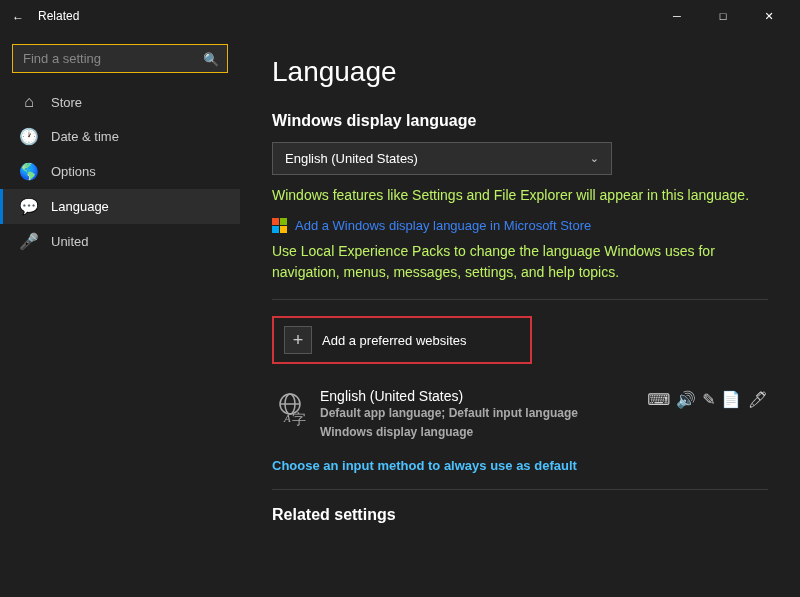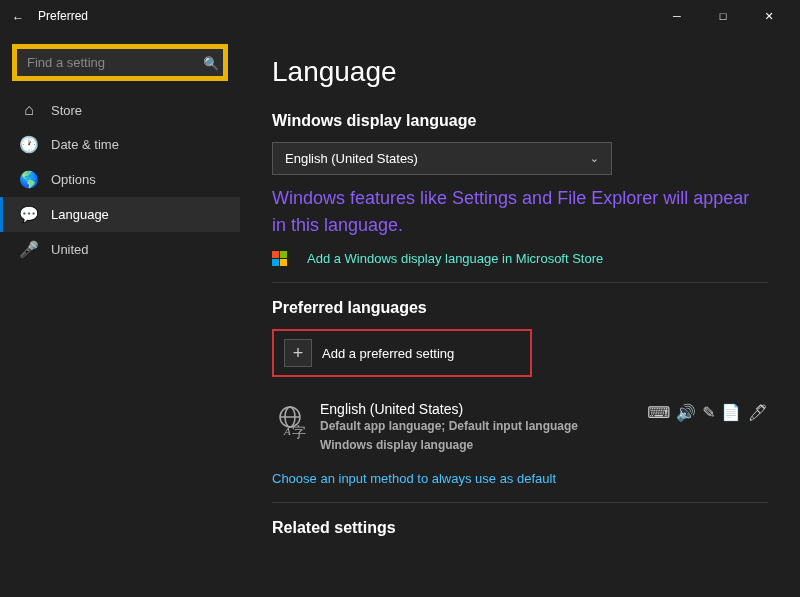--- a/index.html
+++ b/index.html
@@ -68,21 +68,21 @@
       padding-top: 4px;
     }
 
     .sidebar-search {
       margin: 8px 12px 12px 12px;
       position: relative;
     }
     .sidebar-search input {
       width: 100%;
       background: #2d2d2d;
-      border: 5px solid #eab308;
+      border: 1px solid #eab308;
       color: #ffffff;
       padding: 6px 30px 6px 10px;
       font-size: 13px;
       outline: none;
     }
     .sidebar-search input::placeholder { color: #888; }
     .sidebar-search-icon {
       position: absolute;
       right: 8px;
       top: 50%;
@@ -137,22 +137,22 @@
     }
 
     .section-title {
       font-size: 16px;
       font-weight: 600;
       color: #ffffff;
       margin-bottom: 12px;
     }
 
     .section-desc {
-      font-size: 18px;
-      color: #8b5cf6;
+      font-size: 14px;
+      color: #bef264;
       line-height: 1.5;
       margin-bottom: 12px;
     }
 
     
     .dropdown-select {
       background: #2d2d2d;
       border: 1px solid #555;
       color: #ffffff;
       padding: 8px 12px;
@@ -160,26 +160,26 @@
       width: 340px;
       display: flex;
       align-items: center;
       justify-content: space-between;
       cursor: pointer;
       margin-bottom: 10px;
     }
     .dropdown-arrow { font-size: 11px; color: #cccccc; }
 
     .ms-store-link {
-      color: #5eead4;
-      font-size: 13px;
-      cursor: pointer;
-      display: flex;
-      align-items: center;
-      gap: 18px;
+      color: #3b82f6;
+      font-size: 13px;
+      cursor: pointer;
+      display: flex;
+      align-items: center;
+      gap: 6px;
       margin-bottom: 8px;
       text-decoration: none;
     }
 
     .divider {
       height: 1px;
       background: #3a3a3a;
       margin: 16px 0;
     }
 
@@ -248,41 +248,42 @@
       color: #cccccc;
     }
 
     .input-method-link {
       color: #4cc2ff;
       font-size: 13px;
       cursor: pointer;
       text-decoration: none;
       display: block;
       margin-top: 8px;
+      font-weight: bold;
     }
 
     .related-section-title {
       font-size: 16px;
       font-weight: 600;
       color: #ffffff;
       margin-bottom: 10px;
       margin-top: 4px;
     }
 
     
     .content::-webkit-scrollbar { width: 6px; }
     .content::-webkit-scrollbar-track { background: #1f1f1f; }
     .content::-webkit-scrollbar-thumb { background: #555; border-radius: 3px; }
   </style>
 </head>
 <body>
 
 <div class="title-bar">
   <div class="title-bar-back">←</div>
-  <div class="title-bar-title">Preferred</div>
+  <div class="title-bar-title">Related</div>
   <div class="title-bar-controls">
     <div class="title-bar-btn">─</div>
     <div class="title-bar-btn">□</div>
     <div class="title-bar-btn close">✕</div>
   </div>
 </div>
 
 <div class="app-body">
 
   <div class="sidebar">
@@ -341,31 +342,31 @@
             <span style="width:7px;height:7px;background:#7fba00;"></span>
           </span>
           <span style="display:flex;gap:1px;">
             <span style="width:7px;height:7px;background:#00a4ef;"></span>
             <span style="width:7px;height:7px;background:#ffb900;"></span>
           </span>
         </span>
         <span>Add a Windows display language in Microsoft Store</span>
       </a>
 
+      <p class="section-desc">Use Local Experience Packs to change the language Windows uses for navigation, menus, messages, settings, and help topics.</p>
     </div>
 
     <div class="divider"></div>
 
     <div>
-      <div class="section-title">Preferred languages</div>
 
 
       <div class="add-lang-btn">
         <div class="add-lang-plus">+</div>
-        <span>Add a preferred setting</span>
+        <span>Add a preferred websites</span>
       </div>
 
       <div class="lang-entry">
         <div class="lang-entry-icon">
           
           <svg width="36" height="36" viewBox="0 0 36 36">
             <circle cx="18" cy="14" r="10" fill="none" stroke="#aaa" stroke-width="1.5"></circle>
             <ellipse cx="18" cy="14" rx="5" ry="10" fill="none" stroke="#aaa" stroke-width="1.5"></ellipse>
             <line x1="8" y1="14" x2="28" y2="14" stroke="#aaa" stroke-width="1.5"></line>
             <text x="12" y="32" fill="#aaa" font-size="11" font-family="serif" font-style="italic">A</text>

